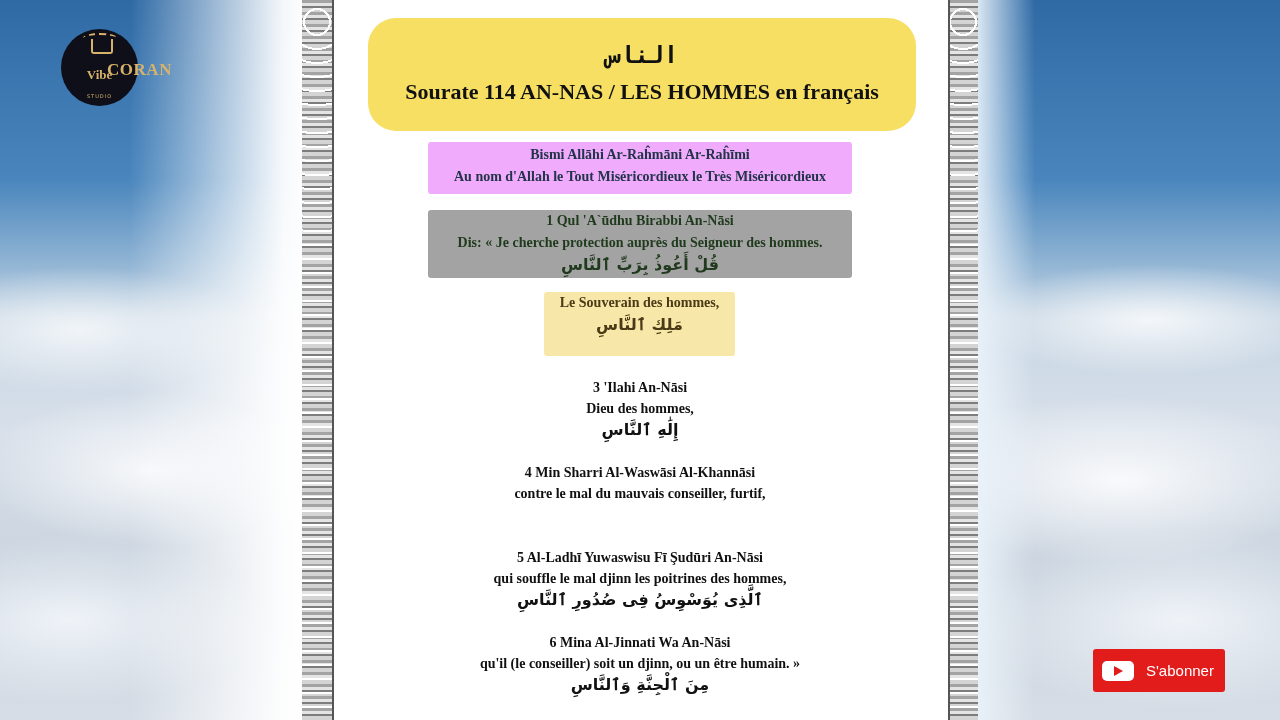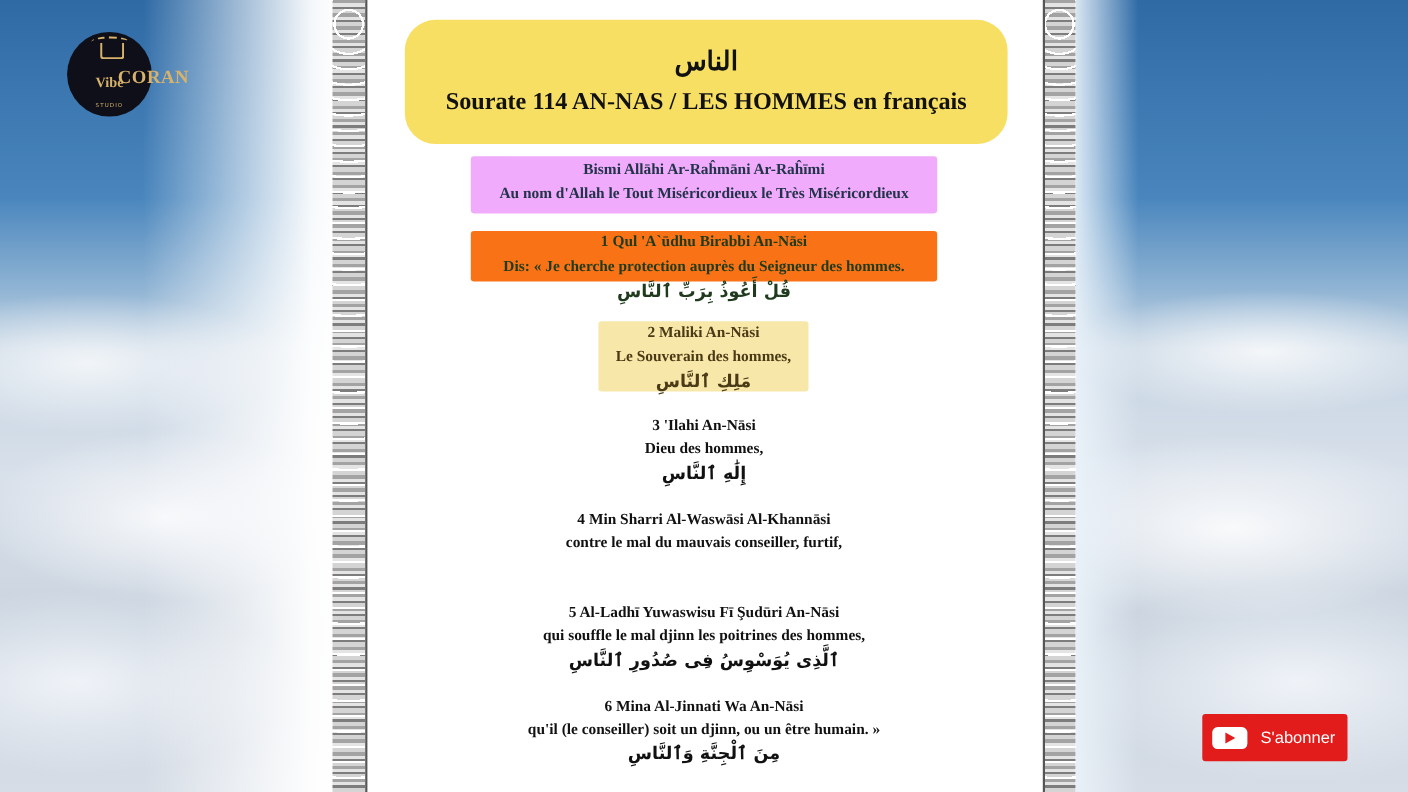--- a/index.html
+++ b/index.html
@@ -20,27 +20,27 @@
     background:
       repeating-linear-gradient(180deg,#9a9a9a 0 3px,#e2e2e2 3px 6px,#6f6f6f 6px 8px,#d0d0d0 8px 12px);
     -webkit-mask:repeating-radial-gradient(circle at 50% 22px,#000 0 12px,transparent 12px 14px);
     opacity:.9;}
   .border.left{left:302px;}
   .border.right{left:948px;}
   .rule{position:absolute;top:0;width:2px;height:720px;background:#555;}
   .rule.l{left:332px;}
   .rule.r{left:948px;}
   .header{position:absolute;left:368px;top:18px;width:548px;height:113px;background:#f7df63;border-radius:28px;text-align:center;color:#111;}
-  .header .ar{font-family:Liberation Sans, sans-serif;font-weight:bold;font-size:24px;margin-top:24px;line-height:30px;text-align:center;}
+  .header .ar{font-family:Liberation Mono, monospace;font-weight:bold;font-size:24px;margin-top:24px;line-height:30px;text-align:center;}
   .header .fr{font-size:22px;font-weight:bold;line-height:28px;margin-top:6px;}
   .box{position:absolute;text-align:center;font-weight:bold;color:#222;border-radius:3px;}
   .box .l1,.box .l2{font-size:14px;line-height:22px;}
   .box .ar{font-family:"DejaVu Sans",sans-serif;font-size:16px;line-height:22px;direction:rtl;}
   .basmala{left:428px;top:142px;width:424px;height:50px;background:#f0abfc;color:#23344a;padding-top:2px;}
-  .v1{left:428px;top:210px;width:424px;height:46px;background:#f97316;color:#1f3a1c;}
+  .v1{left:428px;top:210px;width:424px;height:68px;background:#a3a3a3;color:#1f3a1c;}
   .v2{left:544px;top:292px;width:191px;height:64px;background:#f7e7a9;color:#4a3a15;}
   .plain{position:absolute;left:420px;width:440px;text-align:center;font-weight:bold;color:#111;}
   .plain .l1,.plain .l2{font-size:14px;line-height:21px;}
   .plain .ar{font-family:"DejaVu Sans",sans-serif;font-size:16px;line-height:22px;direction:rtl;}
   .logo{position:absolute;left:61px;top:29px;width:77px;height:77px;border-radius:50%;background:#0e0f18;text-align:center;color:#d7b26a;}
   .logo .book{position:absolute;left:30px;top:10px;width:18px;height:13px;border:2px solid #d7b26a;border-top:none;border-radius:0 0 3px 3px;}
   .logo .rays{position:absolute;left:22px;top:4px;width:34px;height:8px;border-top:2px dashed #d7b26a;border-radius:50% 50% 0 0;}
   .logo .t1{position:absolute;left:0;width:77px;top:32px;font-size:17px;font-weight:bold;letter-spacing:.5px;line-height:18px;padding-left:40px;}
   .logo .t2{position:absolute;left:0;width:77px;top:38px;font-size:13px;font-weight:bold;line-height:16px;}
   .logo .t3{position:absolute;left:0;width:77px;top:64px;font-family:"DejaVu Sans",sans-serif;font-size:5px;letter-spacing:1px;}
@@ -79,21 +79,20 @@
   <div class="l2">Au nom d'Allah le Tout Miséricordieux le Très Miséricordieux</div>
 </div>
 
 <div class="box v1">
   <div class="l1">1 Qul 'A`ūdhu Birabbi An-Nāsi</div>
   <div class="l2">Dis: « Je cherche protection auprès du Seigneur des hommes.</div>
   <div class="ar">قُلْ أَعُوذُ بِرَبِّ ٱلنَّاسِ</div>
 </div>
 
 <div class="box v2">
-  <div class="l1">2 Maliki An-Nāsi</div>
   <div class="l2">Le Souverain des hommes,</div>
   <div class="ar">مَلِكِ ٱلنَّاسِ</div>
 </div>
 
 <div class="plain" style="top:377px">
   <div class="l1">3 'Ilahi An-Nāsi</div>
   <div class="l2">Dieu des hommes,</div>
   <div class="ar">إِلَٰهِ ٱلنَّاسِ</div>
 </div>
 

